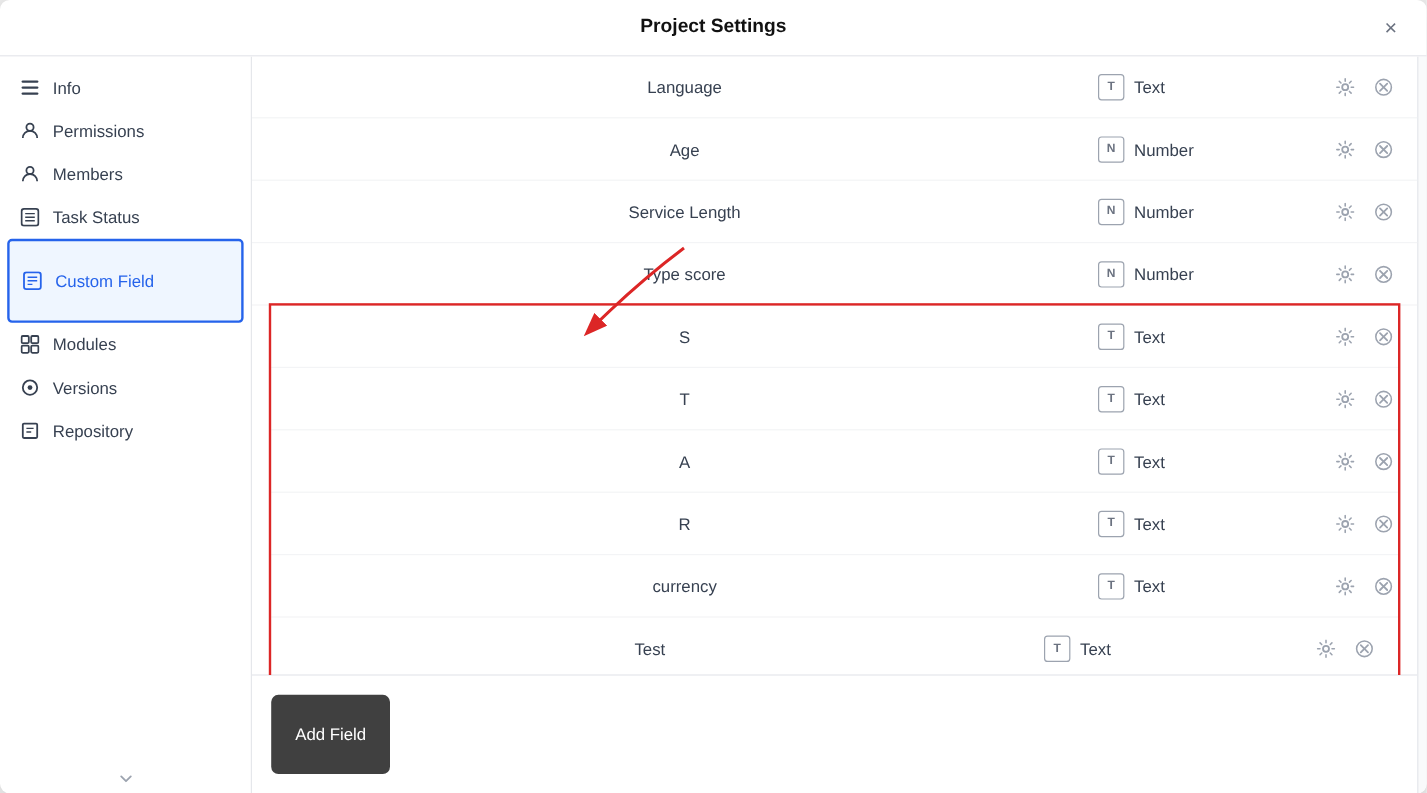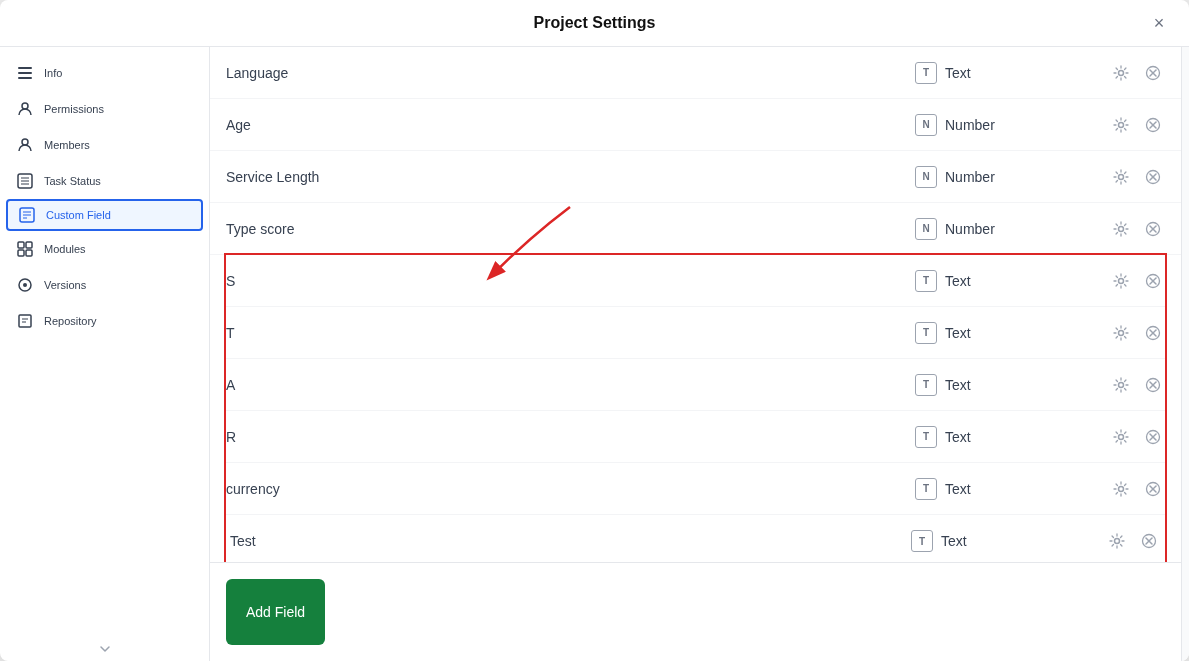--- a/index.html
+++ b/index.html
@@ -77,31 +77,31 @@
     .sidebar-scroll::-webkit-scrollbar { width: 6px; }
     .sidebar-scroll::-webkit-scrollbar-thumb { background: #d1d5db; border-radius: 3px; }
 
     .sidebar-item {
       display: flex;
       align-items: center;
       gap: 10px;
       padding: 9px 16px;
       cursor: pointer;
       color: #374151;
-      font-size: 11px;
+      font-size: 14px;
       border-radius: 0;
       transition: background 0.15s;
     }
     .sidebar-item.active {
       color: #2563eb;
       background: #eff6ff;
       border: 2px solid #2563eb;
       border-radius: 4px;
       margin: 0 6px;
-      padding: 5px 10px;
+      padding: 24px 10px;
     }
 
     .sidebar-icon {
       width: 18px;
       height: 18px;
       flex-shrink: 0;
       display: flex;
       align-items: center;
       justify-content: center;
     }
@@ -127,20 +127,21 @@
     .fields-table {
       width: 100%;
     }
 
     .field-row {
       display: flex;
       align-items: center;
       border-bottom: 1px solid #f3f4f6;
       padding: 0 16px;
       min-height: 52px;
+      text-align: center;
     }
 
     .field-name {
       flex: 1;
       font-size: 14px;
       color: #374151;
       padding: 14px 0;
     }
 
     .field-type {
@@ -187,21 +188,21 @@
       border-radius: 50%;
     }
 
     .content-footer {
       padding: 16px;
       border-top: 1px solid #e5e7eb;
       flex-shrink: 0;
     }
 
     .add-field-btn {
-      background: #15803d;
+      background: #404040;
       color: white;
       border: none;
       border-radius: 6px;
       padding: 25px 20px;
       font-size: 14px;
       font-weight: 500;
       cursor: pointer;
     }
 
     
@@ -542,21 +543,21 @@
                 <button class="action-btn">
                   <svg width="16" height="16" viewBox="0 0 16 16" fill="none">
                     <circle cx="8" cy="8" r="6.5" stroke="#9ca3af" stroke-width="1.3"></circle>
                     <line x1="5" y1="5" x2="11" y2="11" stroke="#9ca3af" stroke-width="1.5" stroke-linecap="round"></line>
                     <line x1="11" y1="5" x2="5" y2="11" stroke="#9ca3af" stroke-width="1.5" stroke-linecap="round"></line>
                   </svg>
                 </button>
               </div>
             </div>
 
-            <div class="field-row" style="padding: 0 4px; margin: 0; border-bottom: none;">
+            <div class="field-row" style="padding: 0 16px; margin: 0; border-bottom: none; gap: 29px;">
               <div class="field-name">Test</div>
               <div class="field-type">
                 <div class="type-icon">T</div>
                 <span>Text</span>
               </div>
               <div class="field-actions">
                 <button class="action-btn">
                   <svg width="16" height="16" viewBox="0 0 16 16" fill="none">
                     <circle cx="8" cy="8" r="2.5" stroke="#9ca3af" stroke-width="1.5"></circle>
                     <path d="M8 1v2M8 13v2M1 8h2M13 8h2M3.05 3.05l1.41 1.41M11.54 11.54l1.41 1.41M3.05 12.95l1.41-1.41M11.54 4.46l1.41-1.41" stroke="#9ca3af" stroke-width="1.3" stroke-linecap="round"></path>

